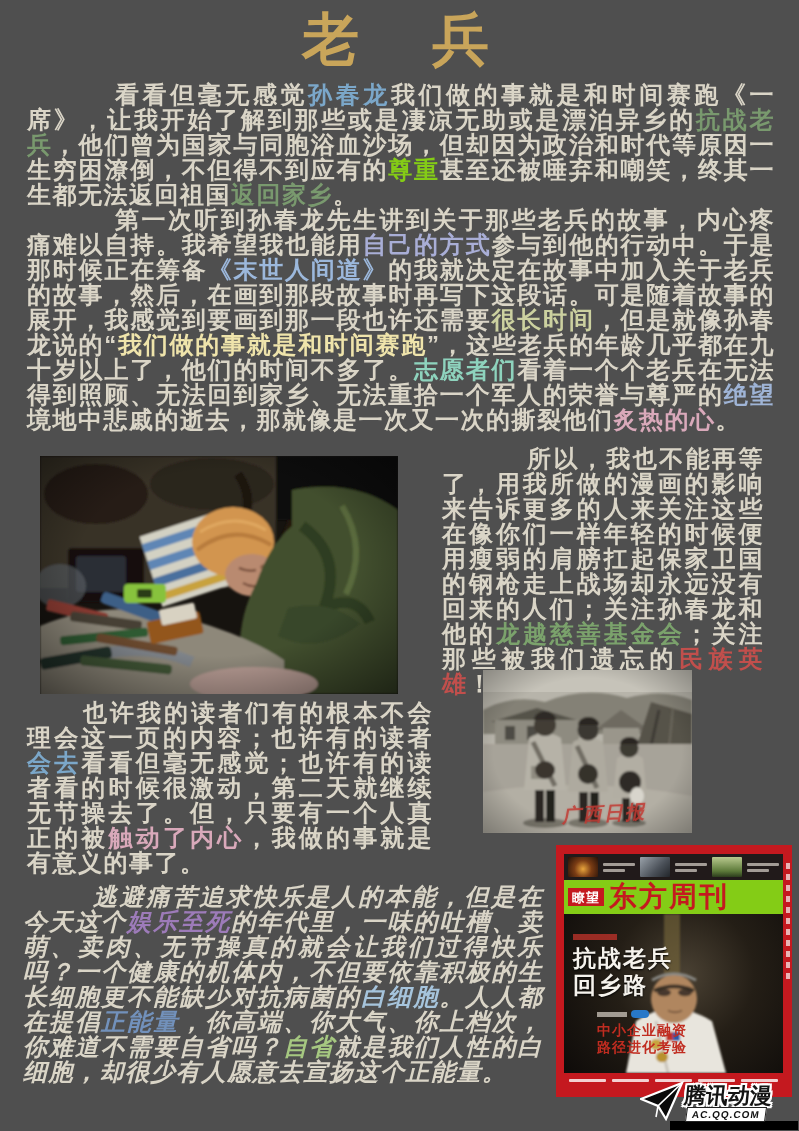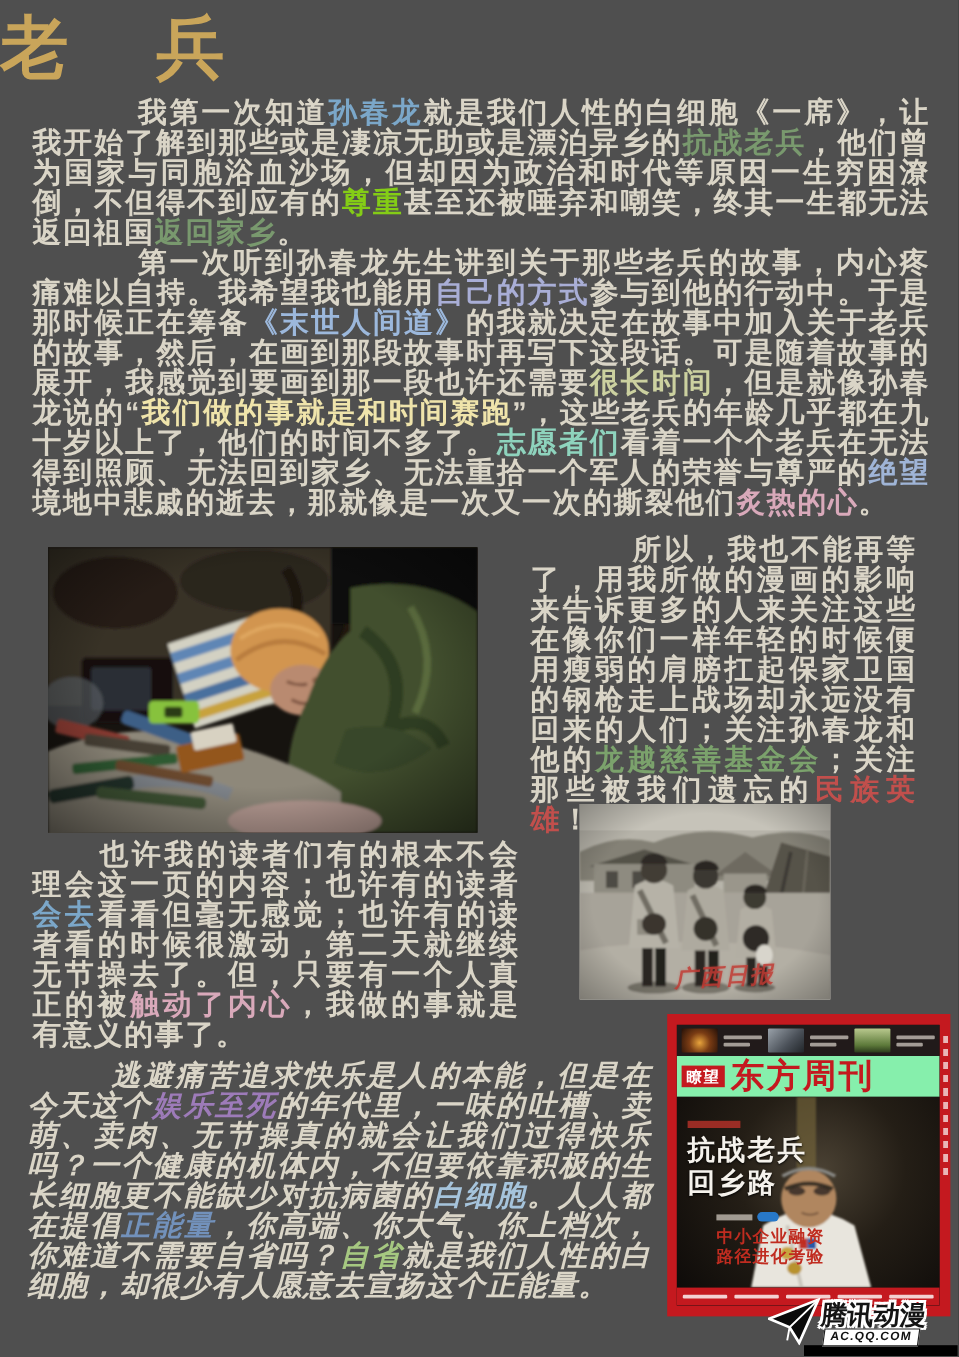--- a/index.html
+++ b/index.html
@@ -3,21 +3,21 @@
 <meta charset="utf-8">
 <style>
   html,body{margin:0;padding:0;background:#333;}
   #page{
     position:relative;width:799px;height:1131px;margin:0 auto;
     background:#4f4f4f;overflow:hidden;
     font-family:"Liberation Sans","DejaVu Sans",sans-serif;
     font-weight:700;
   }
   .page-title{
-    position:absolute;top:2px;left:0;width:100%;text-align:left;
+    position:absolute;top:2px;left:0;width:100%;text-align:center;
     font-size:57px;letter-spacing:8px;color:#c9a55a;margin:0;
   }
   .body-text{
     color:#dad5c7;font-size:24px;line-height:25px;letter-spacing:1.5px;
     text-align:justify;position:absolute;margin:0;
   }
   #paras-main{left:27px;top:82px;width:748px;}
   #paras-main p{margin:0;text-indent:88px;position:static;}
   #para-sowhat{left:442px;top:446px;width:322px;text-indent:85px;}
   #para-readers{left:27px;top:700px;width:406px;text-indent:56px;}
@@ -39,21 +39,21 @@
   }
   .mag-inner{position:absolute;left:8px;top:9px;right:9px;bottom:9px;background:#141011;overflow:hidden;}
   .mag-topstrip{position:absolute;top:0;left:0;right:0;height:26px;background:#211a1a;display:flex;gap:5px;padding:3px 4px;box-sizing:border-box;}
   .mag-thumb{width:30px;height:20px;border-radius:1px;}
   .thumb1{background:radial-gradient(circle at 50% 60%, #e8a43c 0%, #7a3c14 45%, #241008 100%);}
   .thumb2{background:linear-gradient(135deg,#9aa2aa 0%, #4a5058 60%, #22262a 100%);}
   .thumb3{background:linear-gradient(180deg,#b9c98e 0%, #5d7a3a 70%, #2c3c1c 100%);}
   .micro-lines{flex:1;display:flex;flex-direction:column;justify-content:center;gap:3px;}
   .micro-lines i{display:block;height:3px;background:#cfc8c0;opacity:.75;border-radius:1px;}
   .micro-lines i:last-child{width:70%;}
-  .mag-masthead{position:absolute;top:26px;left:0;right:0;height:34px;background:#86efac;display:flex;align-items:center;padding:0 4px;box-sizing:border-box;}
+  .mag-masthead{position:absolute;top:26px;left:0;right:0;height:34px;background:#84cc16;display:flex;align-items:center;padding:0 4px;box-sizing:border-box;}
   .mag-logo{background:#c4191f;color:#fff;font-size:13px;line-height:13px;padding:3px 4px 2px;letter-spacing:1px;margin-right:5px;text-align:center;}
   .mag-title{color:#c4191f;font-size:28px;letter-spacing:2px;white-space:nowrap;text-align:center;}
   .mag-photo{position:absolute;top:60px;left:0;right:0;bottom:15px;background:radial-gradient(circle at 55% 38%, #4a4133 0%, #241e16 45%, #0e0b09 100%);}
   .mag-headline{position:absolute;left:9px;top:80px;z-index:3;}
   .mag-kicker{width:44px;height:6px;background:#b03028;opacity:.85;margin-bottom:5px;}
   .mag-headline h2{margin:0;color:#f5f2ec;font-size:23px;line-height:27px;letter-spacing:2px;text-shadow:0 1px 2px #000;}
   .mag-subhead{position:absolute;left:9px;top:156px;z-index:3;margin-left:24px;}
   .mag-subkicker{display:flex;align-items:center;gap:4px;margin-bottom:4px;}
   .mag-subkicker .bar{width:30px;height:5px;background:#d8d2c8;opacity:.7;}
   .mag-subkicker .dot{width:18px;height:8px;border-radius:4px;background:#2878c8;}
@@ -78,21 +78,21 @@
   }
 </style>
 </head>
 <body>
 
 <div id="page" style="background: rgb(79, 79, 79);">
 
   <h1 class="page-title">老　兵</h1>
 
   <div id="paras-main" class="body-text">
-    <p><span>我第一次知道</span><span style="color: rgb(123, 167, 201); margin-top: 12px;">孙春龙</span><span>就是我们人性的白细胞《一席》，让我开始了解到那些或是凄凉无助或是漂泊异乡的</span><span style="color: rgb(121, 153, 110);">抗战老兵</span><span>，他们曾为国家与同胞浴血沙场，但却因为政治和时代等原因一生穷困潦倒，不但得不到应有的</span><span style="color: #84cc16;">尊重</span><span>甚至还被唾弃和嘲笑，终其一生都无法返回祖国</span><span style="color: rgb(121, 153, 110);">返回家乡</span><span>。</span></p>
+    <p><span>看看但毫无感觉</span><span style="color: rgb(123, 167, 201); margin-top: 12px;">孙春龙</span><span>我们做的事就是和时间赛跑《一席》，让我开始了解到那些或是凄凉无助或是漂泊异乡的</span><span style="color: rgb(121, 153, 110);">抗战老兵</span><span>，他们曾为国家与同胞浴血沙场，但却因为政治和时代等原因一生穷困潦倒，不但得不到应有的</span><span style="color: #84cc16;">尊重</span><span>甚至还被唾弃和嘲笑，终其一生都无法返回祖国</span><span style="color: rgb(121, 153, 110);">返回家乡</span><span>。</span></p>
     <p><span>第一次听到孙春龙先生讲到关于那些老兵的故事，内心疼痛难以自持。我希望我也能用</span><span style="color: rgb(169, 174, 214);">自己的方式</span><span>参与到他的行动中。于是那时候正在筹备</span><span style="color: rgb(156, 184, 220);">《末世人间道》</span><span>的我就决定在故事中加入关于老兵的故事，然后，在画到那段故事时再写下这段话。可是随着故事的展开，我感觉到要画到那一段也许还需要</span><span style="color: rgb(204, 209, 160);">很长时间</span><span>，但是就像孙春龙说的“</span><span style="color: rgb(239, 228, 171);">我们做的事就是和时间赛跑</span><span>”，这些老兵的年龄几乎都在九十岁以上了，他们的时间不多了。</span><span style="color: rgb(142, 211, 189);">志愿者们</span><span>看着一个个老兵在无法得到照顾、无法回到家乡、无法重拾一个军人的荣誉与尊严的</span><span style="color: rgb(159, 180, 214);">绝望</span><span>境地中悲戚的逝去，那就像是一次又一次的撕裂他们</span><span style="color: rgb(217, 169, 186);">炙热的心</span><span>。</span></p>
   </div>
 
   <div id="veteran-photo" class="photo-frame">
     <svg width="358" height="238" viewBox="0 0 358 238">
       <defs>
         <filter id="blur1">
             <feGaussianBlur stdDeviation="1.3"></feGaussianBlur>
           </filter>
         <radialGradient id="vig" cx="50%" cy="45%" r="78%">

